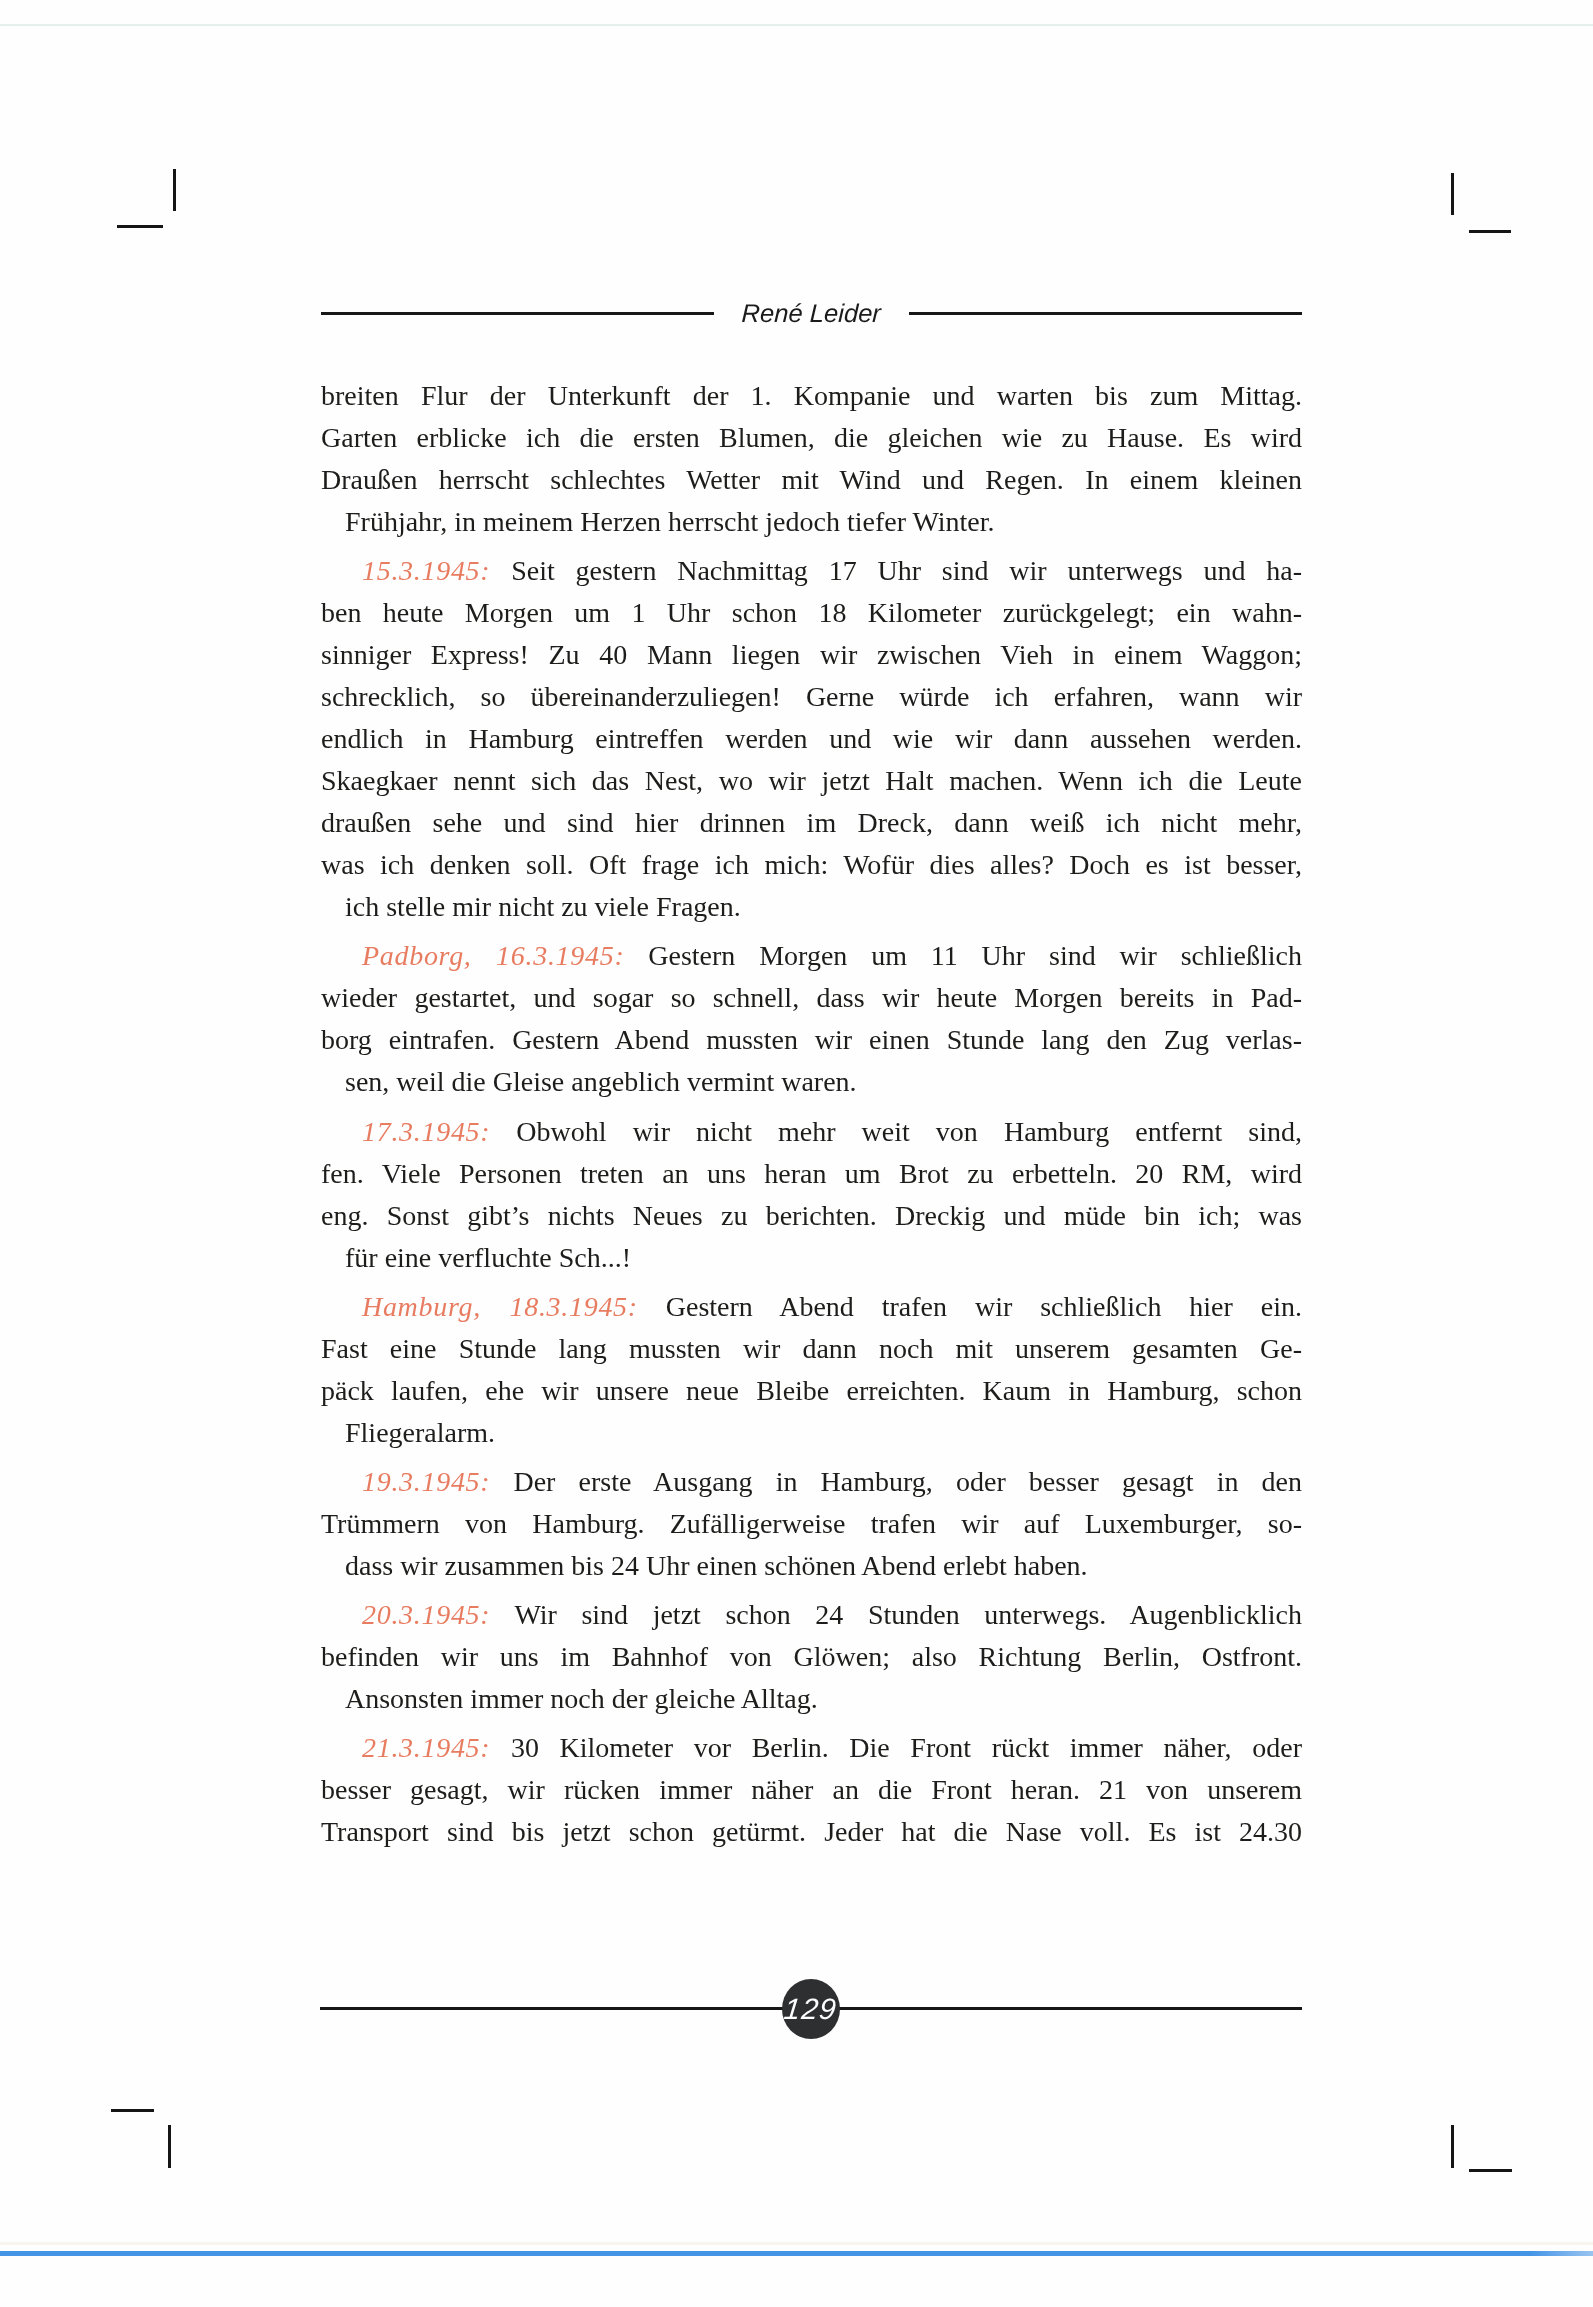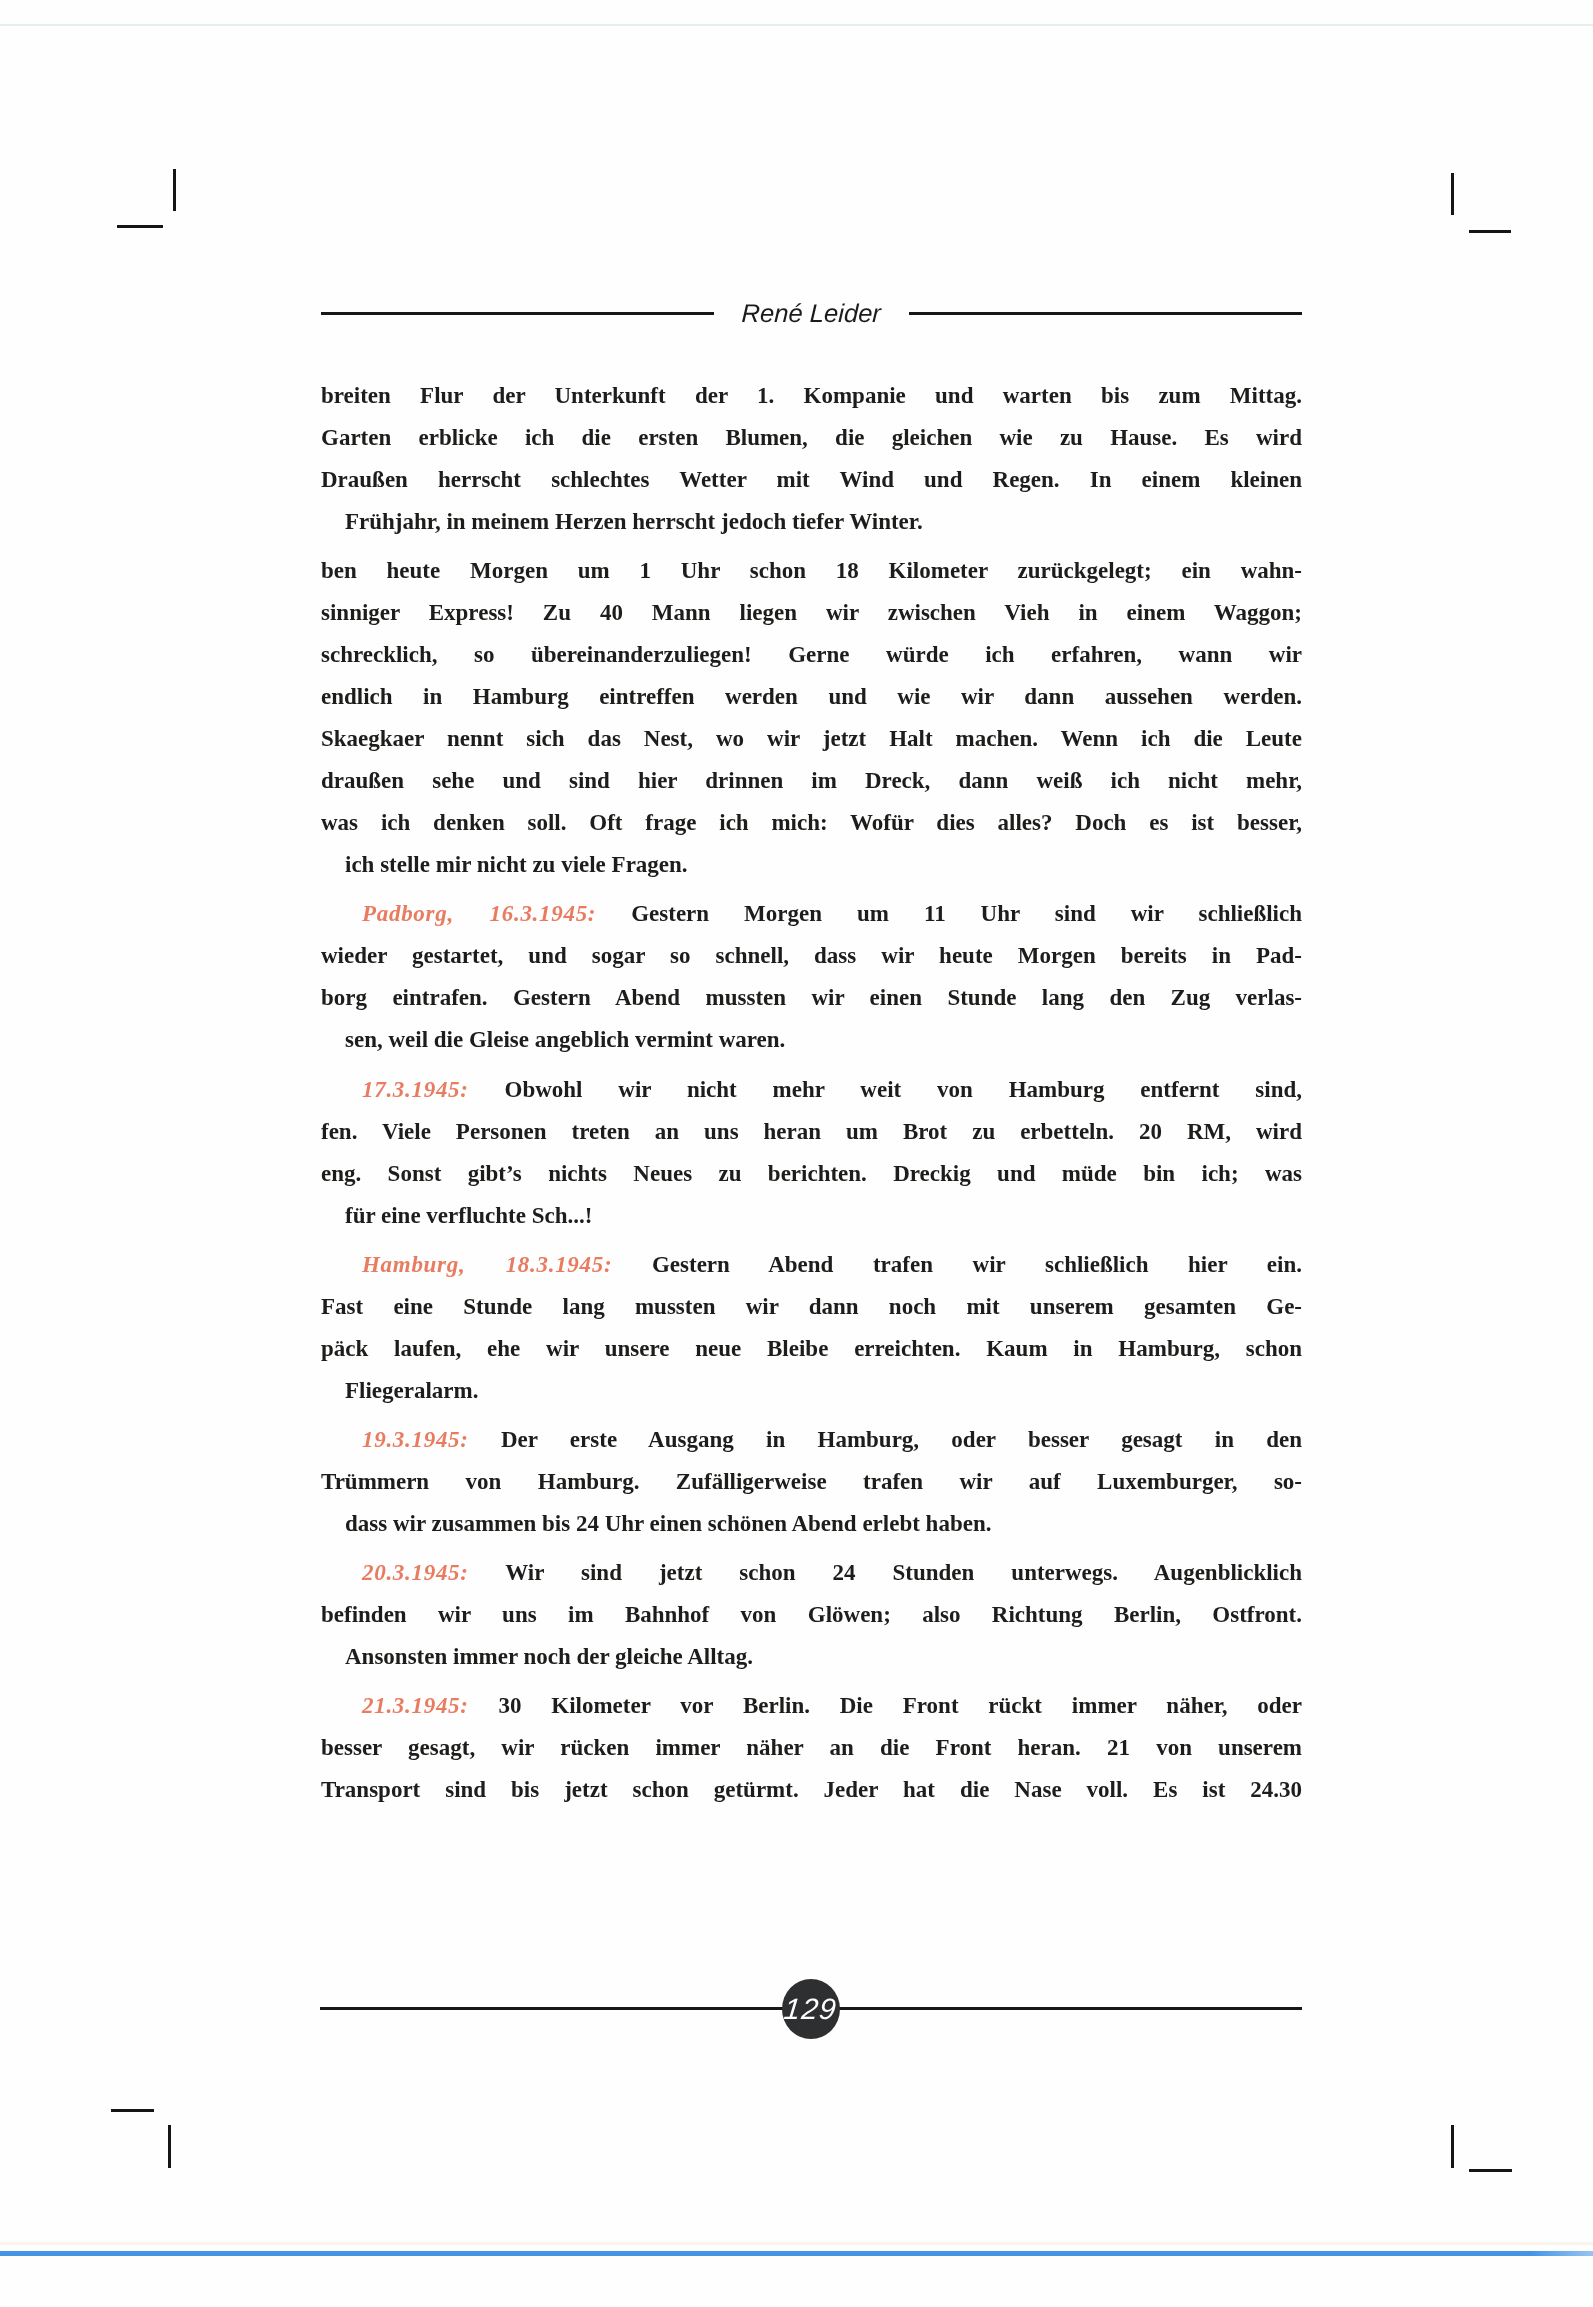--- a/index.html
+++ b/index.html
@@ -45,23 +45,22 @@
     font-style: italic;
     font-size: 25.6px;
     color: #1b1b1b;
     transform: skewX(-2deg);
     white-space: nowrap;
   }
 
   
   .body-text {
     position: absolute; left: 321px; top: 375px; width: 981px;
-    font-size: 23px; line-height: 42px;
+    font-size: 28px; line-height: 42px;
     text-rendering: optimizeLegibility;
-    font-weight: bold;
   }
   .para { margin: 0; }
   .para.entry { margin-top: 7.2px; }
   .line { text-align: justify; text-align-last: justify; }
   .line.no-stretch { text-align-last: left; margin-left: 24px; }
   .line.first.indented { padding-left: 41px; }
   .date-label {
     font-style: italic;
     color: #e87c60;
     letter-spacing: 0.7px;
@@ -109,20 +108,21 @@
   </div>
 
   <div class="body-text" id="body-text">
       <div class="para">
         <div class="line first">breiten Flur der Unterkunft der 1. Kompanie und warten bis zum Mittag.</div>
         <div class="line">Garten erblicke ich die ersten Blumen, die gleichen wie zu Hause. Es wird</div>
         <div class="line">Draußen herrscht schlechtes Wetter mit Wind und Regen. In einem kleinen</div>
         <div class="line no-stretch">Frühjahr, in meinem Herzen herrscht jedoch tiefer Winter.</div>
       </div>
       <div class="para entry">
+        <div class="line first indented"><span class="date-label">15.3.1945:</span> Seit gestern Nachmittag 17 Uhr sind wir unterwegs und ha-</div>
         <div class="line">ben heute Morgen um 1 Uhr schon 18 Kilometer zurückgelegt; ein wahn-</div>
         <div class="line">sinniger Express! Zu 40 Mann liegen wir zwischen Vieh in einem Waggon;</div>
         <div class="line">schrecklich, so übereinanderzuliegen! Gerne würde ich erfahren, wann wir</div>
         <div class="line">endlich in Hamburg eintreffen werden und wie wir dann aussehen werden.</div>
         <div class="line">Skaegkaer nennt sich das Nest, wo wir jetzt Halt machen. Wenn ich die Leute</div>
         <div class="line">draußen sehe und sind hier drinnen im Dreck, dann weiß ich nicht mehr,</div>
         <div class="line">was ich denken soll. Oft frage ich mich: Wofür dies alles? Doch es ist besser,</div>
         <div class="line no-stretch">ich stelle mir nicht zu viele Fragen.</div>
       </div>
       <div class="para entry">

